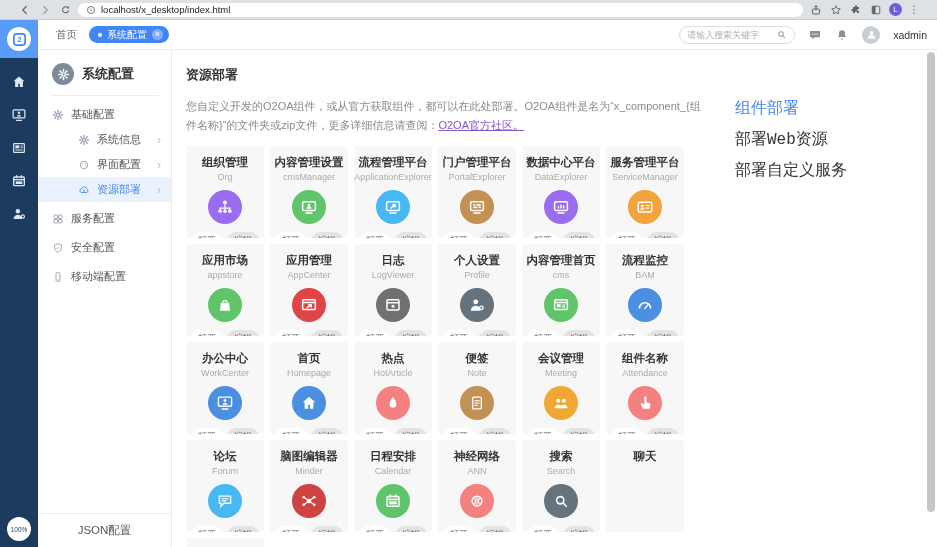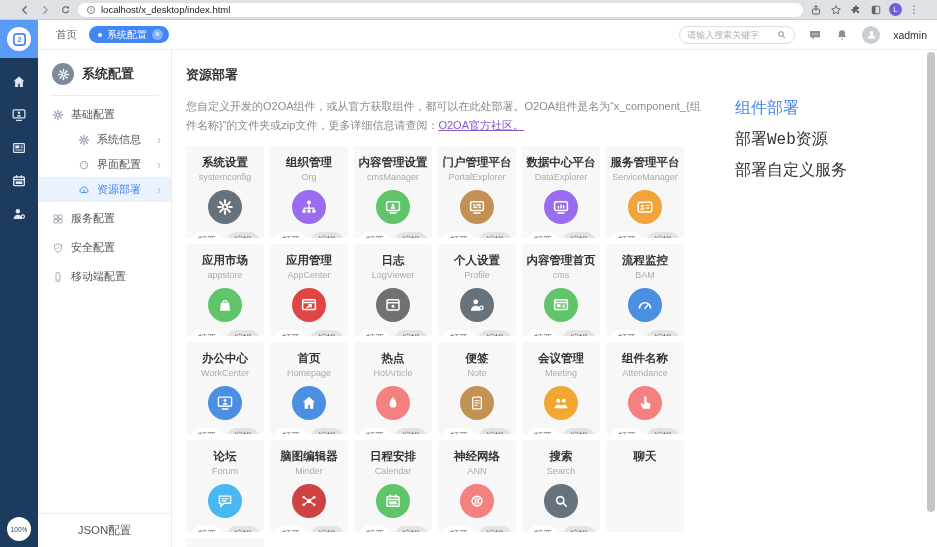--- a/index.html
+++ b/index.html
@@ -360,36 +360,20 @@
         <div class="sb-footer">JSON配置</div>
       </aside>
 
       <main class="main">
         <div class="main-title">资源部署</div>
         <div class="main-desc">
           <span>您自定义开发的O2OA组件，或从官方获取组件，都可以在此处部署。O2OA组件是名为“x_component_{组件名称}”的文件夹或zip文件，更多详细信息请查阅：</span><a>O2OA官方社区。</a>
         </div>
         <div class="grid">
             <div class="card">
-              <div class="card-title">系统设置</div>
-              <div class="card-sub">systemconfig</div>
-              <div class="card-circle" style="background:#66727c">
-                <svg viewBox="0 0 24 24" width="18" height="18" aria-hidden="true">
-                  <circle cx="12" cy="12" r="3.1" fill="none" stroke="currentColor" stroke-width="2.4"></circle>
-                  <g stroke="currentColor" stroke-width="2.8" stroke-linecap="round">
-                    <path d="M12 3v3.2M12 17.8V21M3 12h3.2M17.8 12H21M5.6 5.6l2.3 2.3M16.1 16.1l2.3 2.3M5.6 18.4l2.3-2.3M16.1 7.9l2.3-2.3"></path>
-                  </g>
-                </svg>
-              </div>
-              <div class="card-btns">
-                <button class="btn open">打开</button>
-                <button class="btn edit">编辑</button>
-              </div>
-            </div>
-            <div class="card">
               <div class="card-title">组织管理</div>
               <div class="card-sub">Org</div>
               <div class="card-circle" style="background:#9a6cf0">
                 <svg viewBox="0 0 24 24" width="18" height="18" aria-hidden="true">
                   <circle cx="12" cy="6" r="2.6" fill="currentColor"></circle>
                   <circle cx="5.5" cy="17.5" r="2.4" fill="currentColor"></circle>
                   <circle cx="12" cy="17.5" r="2.4" fill="currentColor"></circle>
                   <circle cx="18.5" cy="17.5" r="2.4" fill="currentColor"></circle>
                   <path d="M12 8.5v3M5.5 15v-1.5h13V15M12 11.5V15" stroke="currentColor" stroke-width="1.6" fill="none"></path>
                 </svg>
@@ -400,20 +384,35 @@
               </div>
             </div>
             <div class="card">
               <div class="card-title">内容管理设置</div>
               <div class="card-sub">cmsManager</div>
               <div class="card-circle" style="background:#5fc46a">
                 <svg viewBox="0 0 24 24" width="18" height="18" aria-hidden="true">
                   <rect x="3.5" y="5" width="17" height="11.5" rx="1.5" fill="none" stroke="currentColor" stroke-width="2"></rect>
                   <circle cx="12" cy="9.3" r="1.8" fill="currentColor"></circle>
                   <path d="M8.8 14.3a3.2 3.2 0 0 1 6.4 0z" fill="currentColor"></path>
+                  <path d="M8 20h8" stroke="currentColor" stroke-width="2" stroke-linecap="round"></path>
+                </svg>
+              </div>
+              <div class="card-btns">
+                <button class="btn open">打开</button>
+                <button class="btn edit">编辑</button>
+              </div>
+            </div>
+            <div class="card">
+              <div class="card-title">流程管理平台</div>
+              <div class="card-sub">ApplicationExplorer</div>
+              <div class="card-circle" style="background:#47b8f1">
+                <svg viewBox="0 0 24 24" width="18" height="18" aria-hidden="true">
+                  <rect x="3.5" y="5" width="17" height="11.5" rx="1.5" fill="none" stroke="currentColor" stroke-width="2"></rect>
+                  <path d="M9 13.5L15 8.8M15 8.8h-3.2M15 8.8v3.2" fill="none" stroke="currentColor" stroke-width="1.8" stroke-linecap="round"></path>
                   <path d="M8 20h8" stroke="currentColor" stroke-width="2" stroke-linecap="round"></path>
                 </svg>
               </div>
               <div class="card-btns">
                 <button class="btn open">打开</button>
                 <button class="btn edit">编辑</button>
               </div>
             </div>
             <div class="card">
               <div class="card-title">门户管理平台</div>

